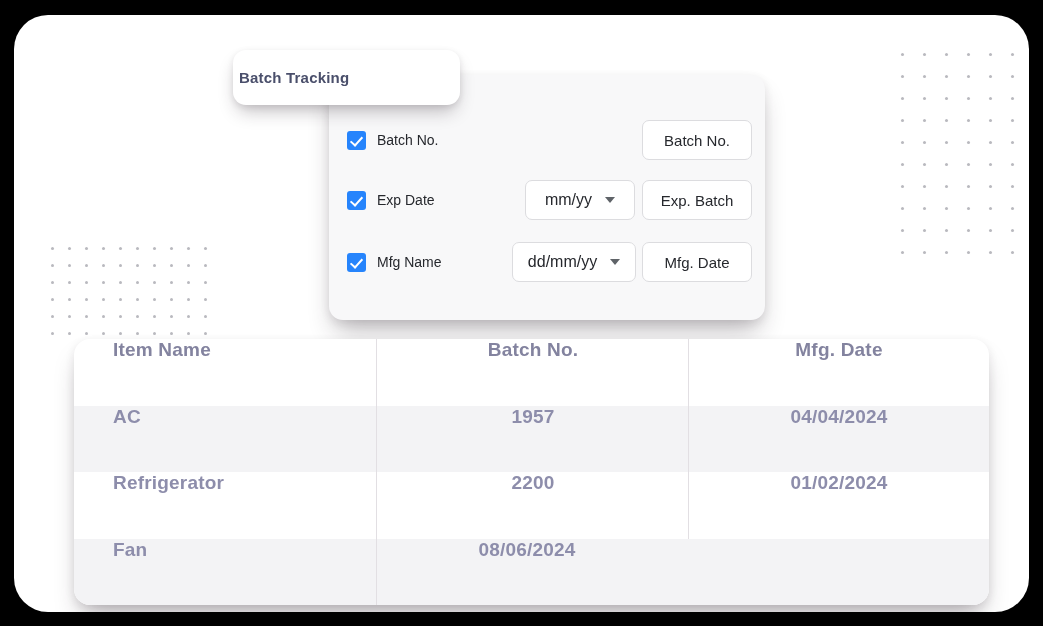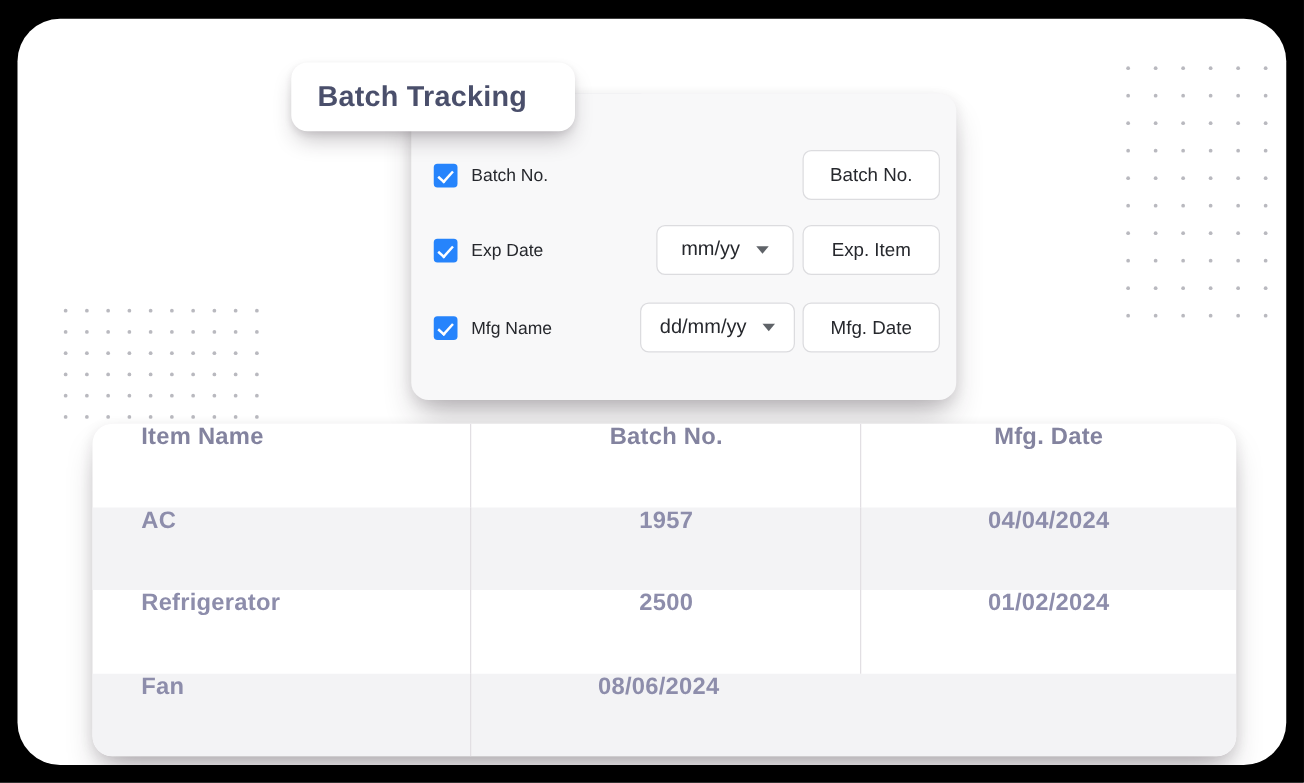--- a/index.html
+++ b/index.html
@@ -75,22 +75,22 @@
     width: 227px;
     height: 55px;
     background: #ffffff;
     border-radius: 13px;
     display: flex;
     align-items: center;
     box-shadow: 0 10px 18px -4px rgba(40,30,40,0.28),
                 0 2px 6px rgba(40,30,40,0.10);
   }
   .tab-chip-label {
-    padding-left: 21px;
-    font-size: 23px;
+    padding-left: 6px;
+    font-size: 15px;
     font-weight: 700;
     color: #4a4f6b;
     letter-spacing: 0.2px;
   }
 
   
   .frow {
     position: absolute;
     left: 0;
     width: 436px;
@@ -376,21 +376,21 @@
       <div class="frow" id="frow-1">
         <div class="cb-wrap">
           <div class="checkbox"></div>
           <span class="cb-label">Exp Date</span>
         </div>
         <div class="dd" id="dd-exp">
           <span class="dd-text">mm/yy</span>
           <span class="caret"></span>
         </div>
         <div class="pill">
-          <span class="pill-text">Exp. Item</span>
+          <span class="pill-text">Exp. Batch</span>
         </div>
       </div>
 
       <div class="frow" id="frow-2">
         <div class="cb-wrap">
           <div class="checkbox"></div>
           <span class="cb-label">Mfg Name</span>
         </div>
         <div class="dd" id="dd-mfg">
           <span class="dd-text">dd/mm/yy</span>
@@ -431,21 +431,21 @@
         <div class="cell c2">
           <span class="cell-text">04/04/2024</span>
         </div>
       </div>
 
       <div class="trow">
         <div class="cell c0">
           <span class="cell-text">Refrigerator</span>
         </div>
         <div class="cell c1">
-          <span class="cell-text">2500</span>
+          <span class="cell-text">2200</span>
         </div>
         <div class="cell c2">
           <span class="cell-text">01/02/2024</span>
         </div>
       </div>
 
       <div class="trow alt">
         <div class="cell c0">
           <span class="cell-text">Fan</span>
         </div>

